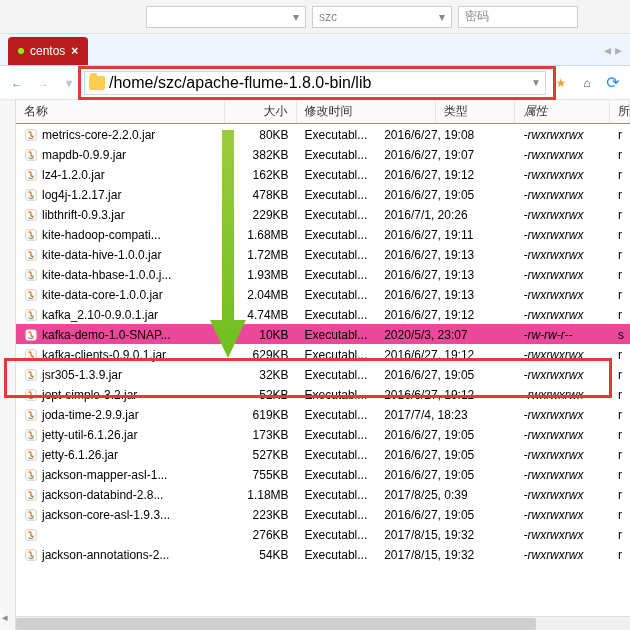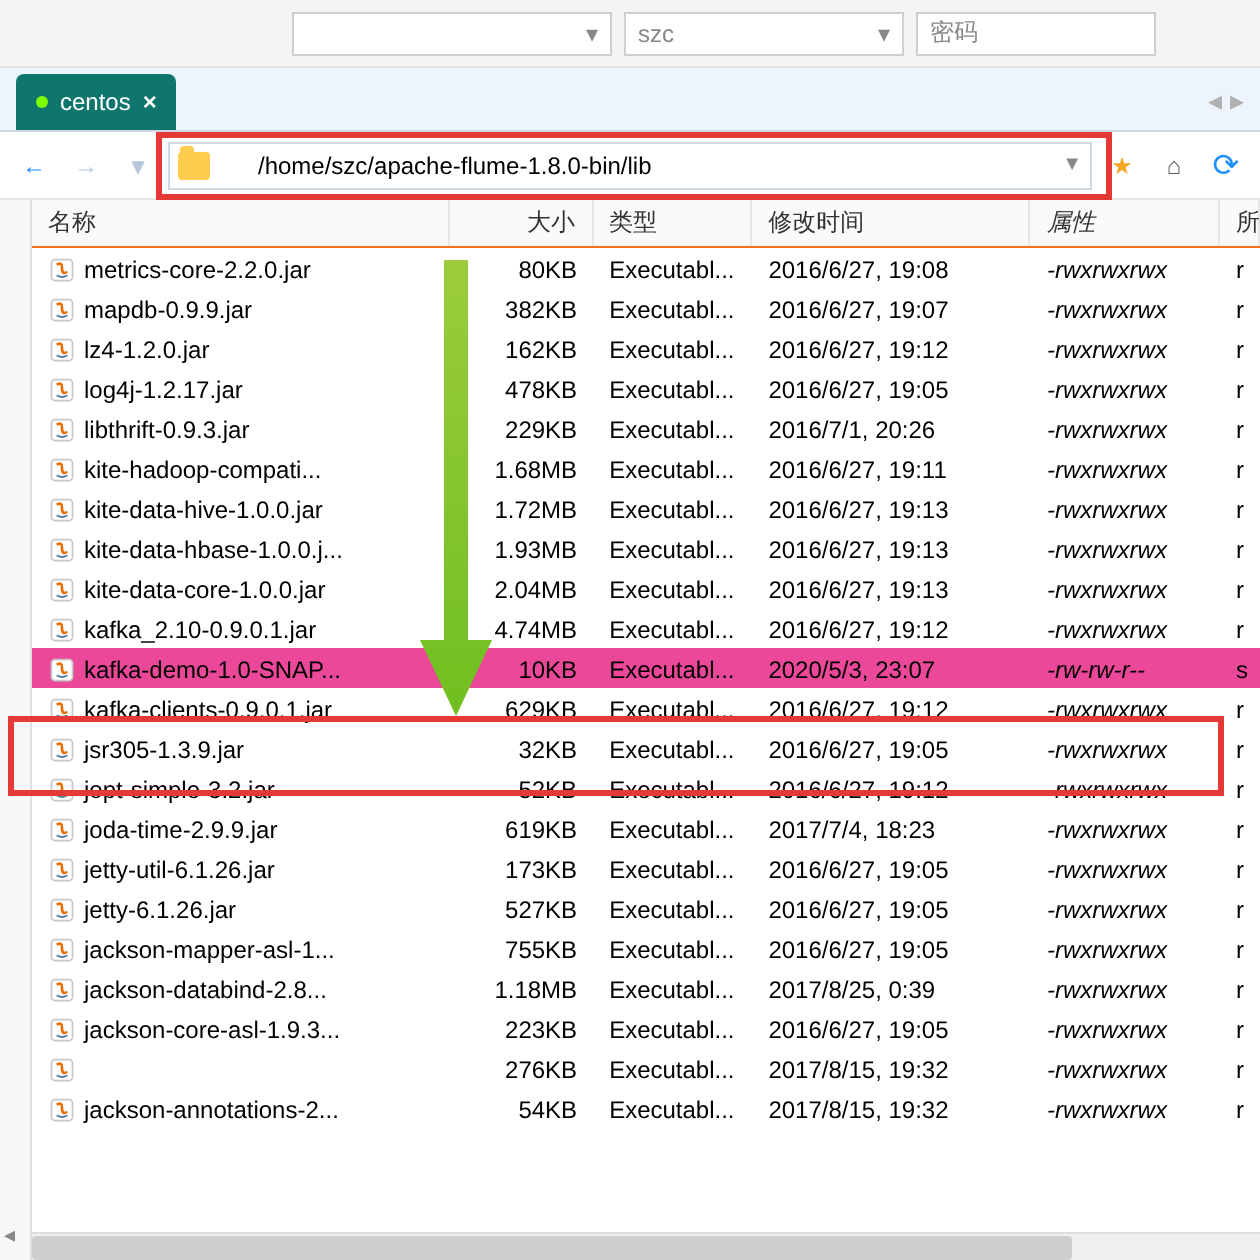--- a/index.html
+++ b/index.html
@@ -4,33 +4,33 @@
 <style>
 * { margin: 0; padding: 0; box-sizing: border-box; font-family: "Microsoft YaHei", "Segoe UI", Tahoma, sans-serif; font-size: 12px; }
 body { background: #fff; width: 630px; height: 630px; overflow: hidden; position: relative; }
 
 .topbar { height: 34px; background: #f4f4f4; border-bottom: 1px solid #e0e0e0; display: flex; align-items: center; padding: 0 6px; gap: 6px; }
 .topbar .combo { height: 22px; border: 1px solid #cfcfcf; background: #fff; display: flex; align-items: center; padding: 0 6px; color: #888; min-width: 120px; }
 .topbar .combo.after { flex: 0 0 80px; }
 .topbar .spacer { flex: 1; }
 
 .tabbar { height: 32px; background: #edf4fb; border-bottom: 1px solid #cfd8e0; display: flex; align-items: flex-end; padding-left: 8px; position: relative; }
-.tab { height: 28px; background: #0f766e; color: #fff; display: flex; align-items: center; padding: 0 10px; border-radius: 4px 4px 0 0; gap: 6px; }
+.tab { height: 28px; background: #b91c1c; color: #fff; display: flex; align-items: center; padding: 0 10px; border-radius: 4px 4px 0 0; gap: 6px; }
 .tab .dot { width: 6px; height: 6px; background: #7fff00; border-radius: 50%; }
 .tab .close { font-weight: bold; cursor: pointer; }
 .tabbar .navdots { position: absolute; right: 8px; top: 8px; color: #b0b0b0; font-size: 14px; }
 
 .toolbar { height: 34px; display: flex; align-items: center; padding: 4px 6px; gap: 4px; border-bottom: 1px solid #e6e6e6; position: relative; }
 .navbtn { width: 22px; height: 22px; display: flex; align-items: center; justify-content: center; color: #1e90ff; font-weight: bold; cursor: pointer; }
 .navbtn.fwd { color: #b8c8da; }
 .addrwrap { flex: 1; position: relative; }
 .addrbox { height: 24px; border: 1px solid #cfd8e0; background: #fff; display: flex; align-items: center; padding: 0 4px; gap: 4px; }
 .foldericn { width: 16px; height: 14px; background: #ffcc4d; border-radius: 2px; display: inline-block; position: relative; }
 .foldericn::before { content: ""; position: absolute; top: -3px; left: 1px; width: 7px; height: 4px; background: #ffcc4d; border-radius: 2px 2px 0 0; }
-.addrbox input { flex: 1; border: none; outline: none; height: 20px; font-size: 12px; margin-left: 20px; }
+.addrbox input { flex: 1; border: none; outline: none; height: 20px; font-size: 16px; }
 .addrbox .drop { color: #888; font-size: 10px; }
 .highlight-red { position: absolute; border: 3px solid #e53935; pointer-events: none; }
 .hl-addr { top: -5px; left: -6px; right: -10px; height: 34px; }
 .toolbtn { width: 22px; height: 22px; display: flex; align-items: center; justify-content: center; cursor: pointer; }
 .star { color: #f5a623; }
 .home { color: #5b5b5b; }
 .refresh { color: #1e90ff; font-size: 16px; }
 
 .content { display: flex; height: calc(630px - 34px - 32px - 34px); }
 .leftgutter { width: 16px; background: #f7f7f7; border-right: 1px solid #e0e0e0; position: relative; }
@@ -107,22 +107,22 @@
 </div>
 
 <div class="content">
   <div class="leftgutter">
     <div class="larrow">◂</div>
   </div>
   <div class="listwrap">
     <div class="header">
       <div class="col col-name">名称</div>
       <div class="col col-size" style="justify-content:flex-end">大小</div>
+      <div class="col col-date">修改时间</div>
       <div class="col col-type">类型</div>
-      <div class="col col-date">修改时间</div>
       <div class="col col-attr">属性</div>
       <div class="col col-last">所</div>
     </div>
     <div class="rows" id="rows">
         <div class="row">
           <div class="cell col-name">
             <span class="jaricn">
               <svg viewBox="0 0 16 16">
                 <rect x="2" y="2" width="12" height="12" rx="2" fill="#fff" stroke="#c8c8c8"></rect>
                 <path d="M5 5 Q8 3 8 7 Q8 11 11 9" stroke="#e76f00" stroke-width="1.5" fill="none"></path>

